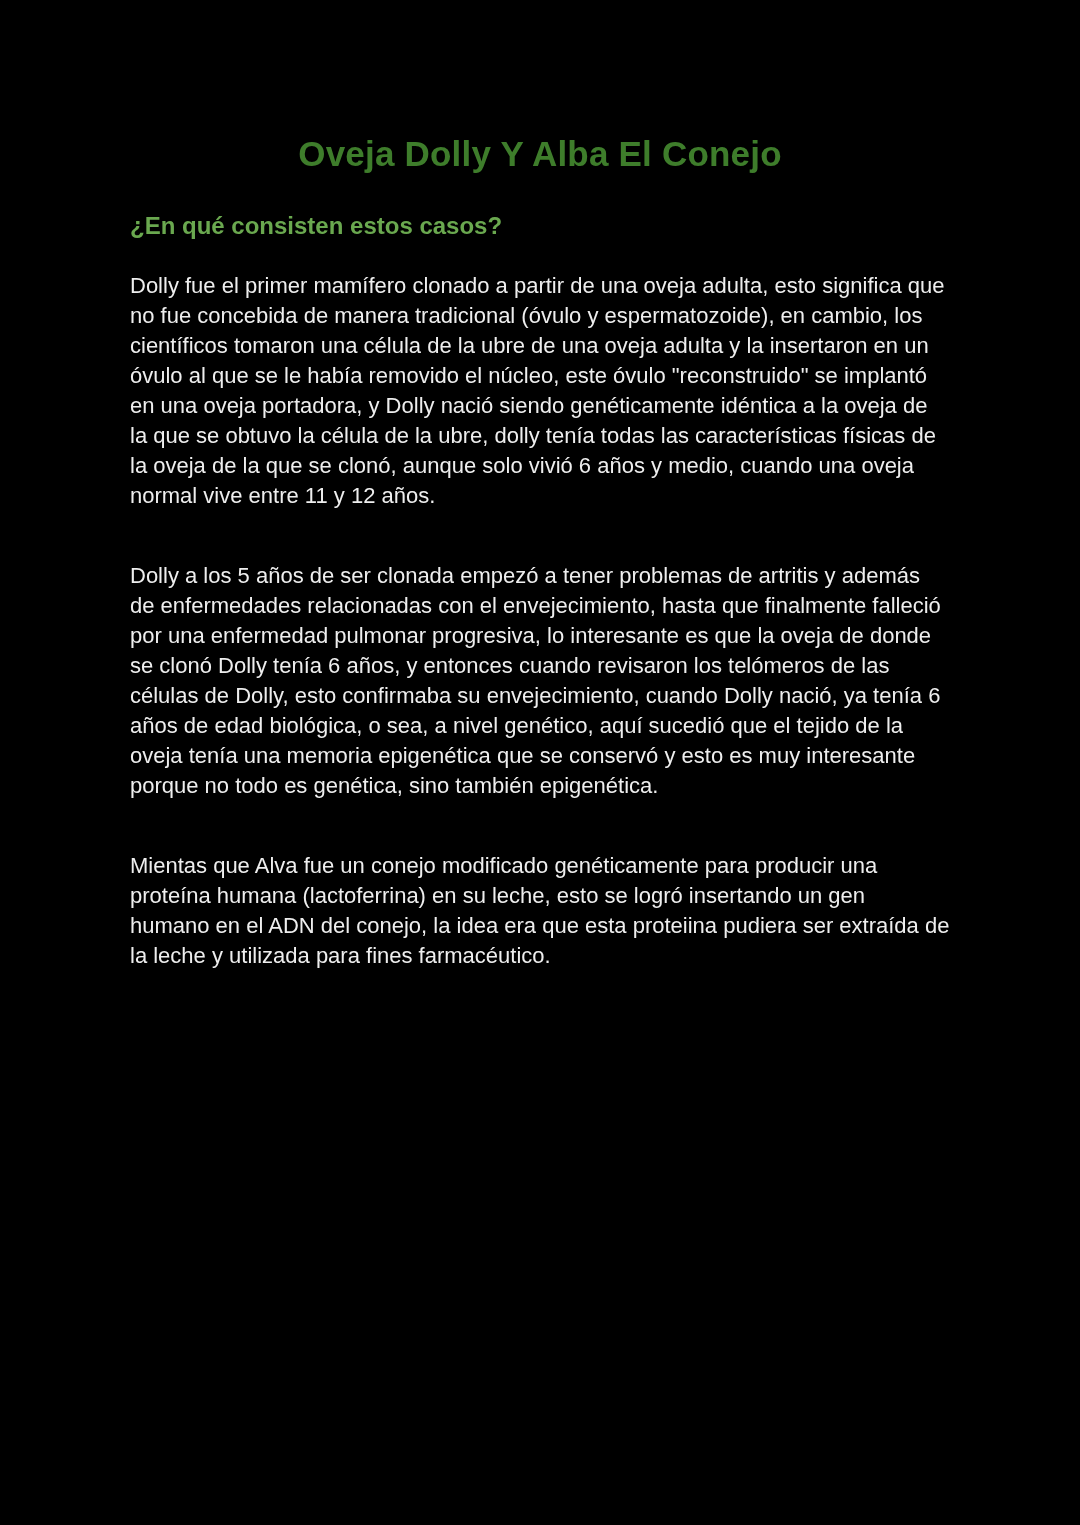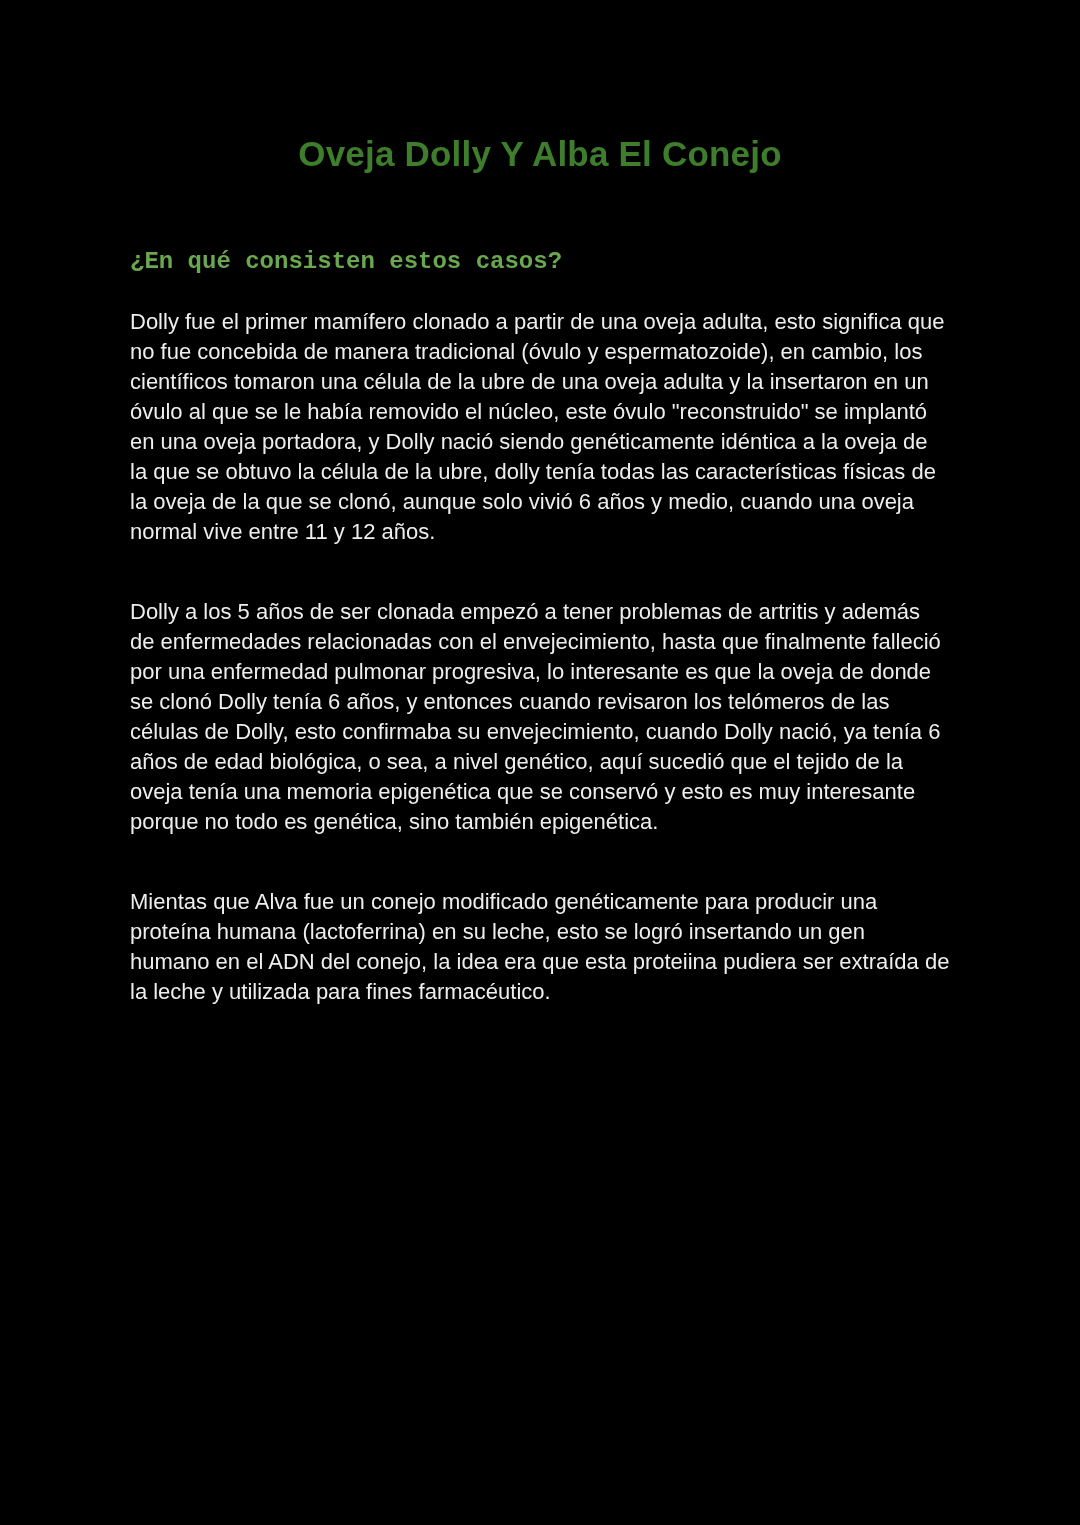--- a/index.html
+++ b/index.html
@@ -23,26 +23,25 @@
   .doc-title {
     margin: 3px;
     text-align: center;
     font-size: 35px;
     line-height: 42px;
     font-weight: bold;
     color: #3e7d2b;
     letter-spacing: 0.2px;
   }
   .doc-heading {
-    margin: 72px 0 30px 0;
+    margin: 36px 0 30px 0;
     font-size: 24px;
     line-height: 30px;
     font-weight: bold;
     color: #6aa84f;
-    font-family: Liberation Mono, monospace;
   }
   .doc-paragraph {
     margin: 16px 0 50px 0;
     max-width: 822px;
     font-size: 22px;
     line-height: 30px;
     color: #eeeeee;
   }
 </style>
 </head>

